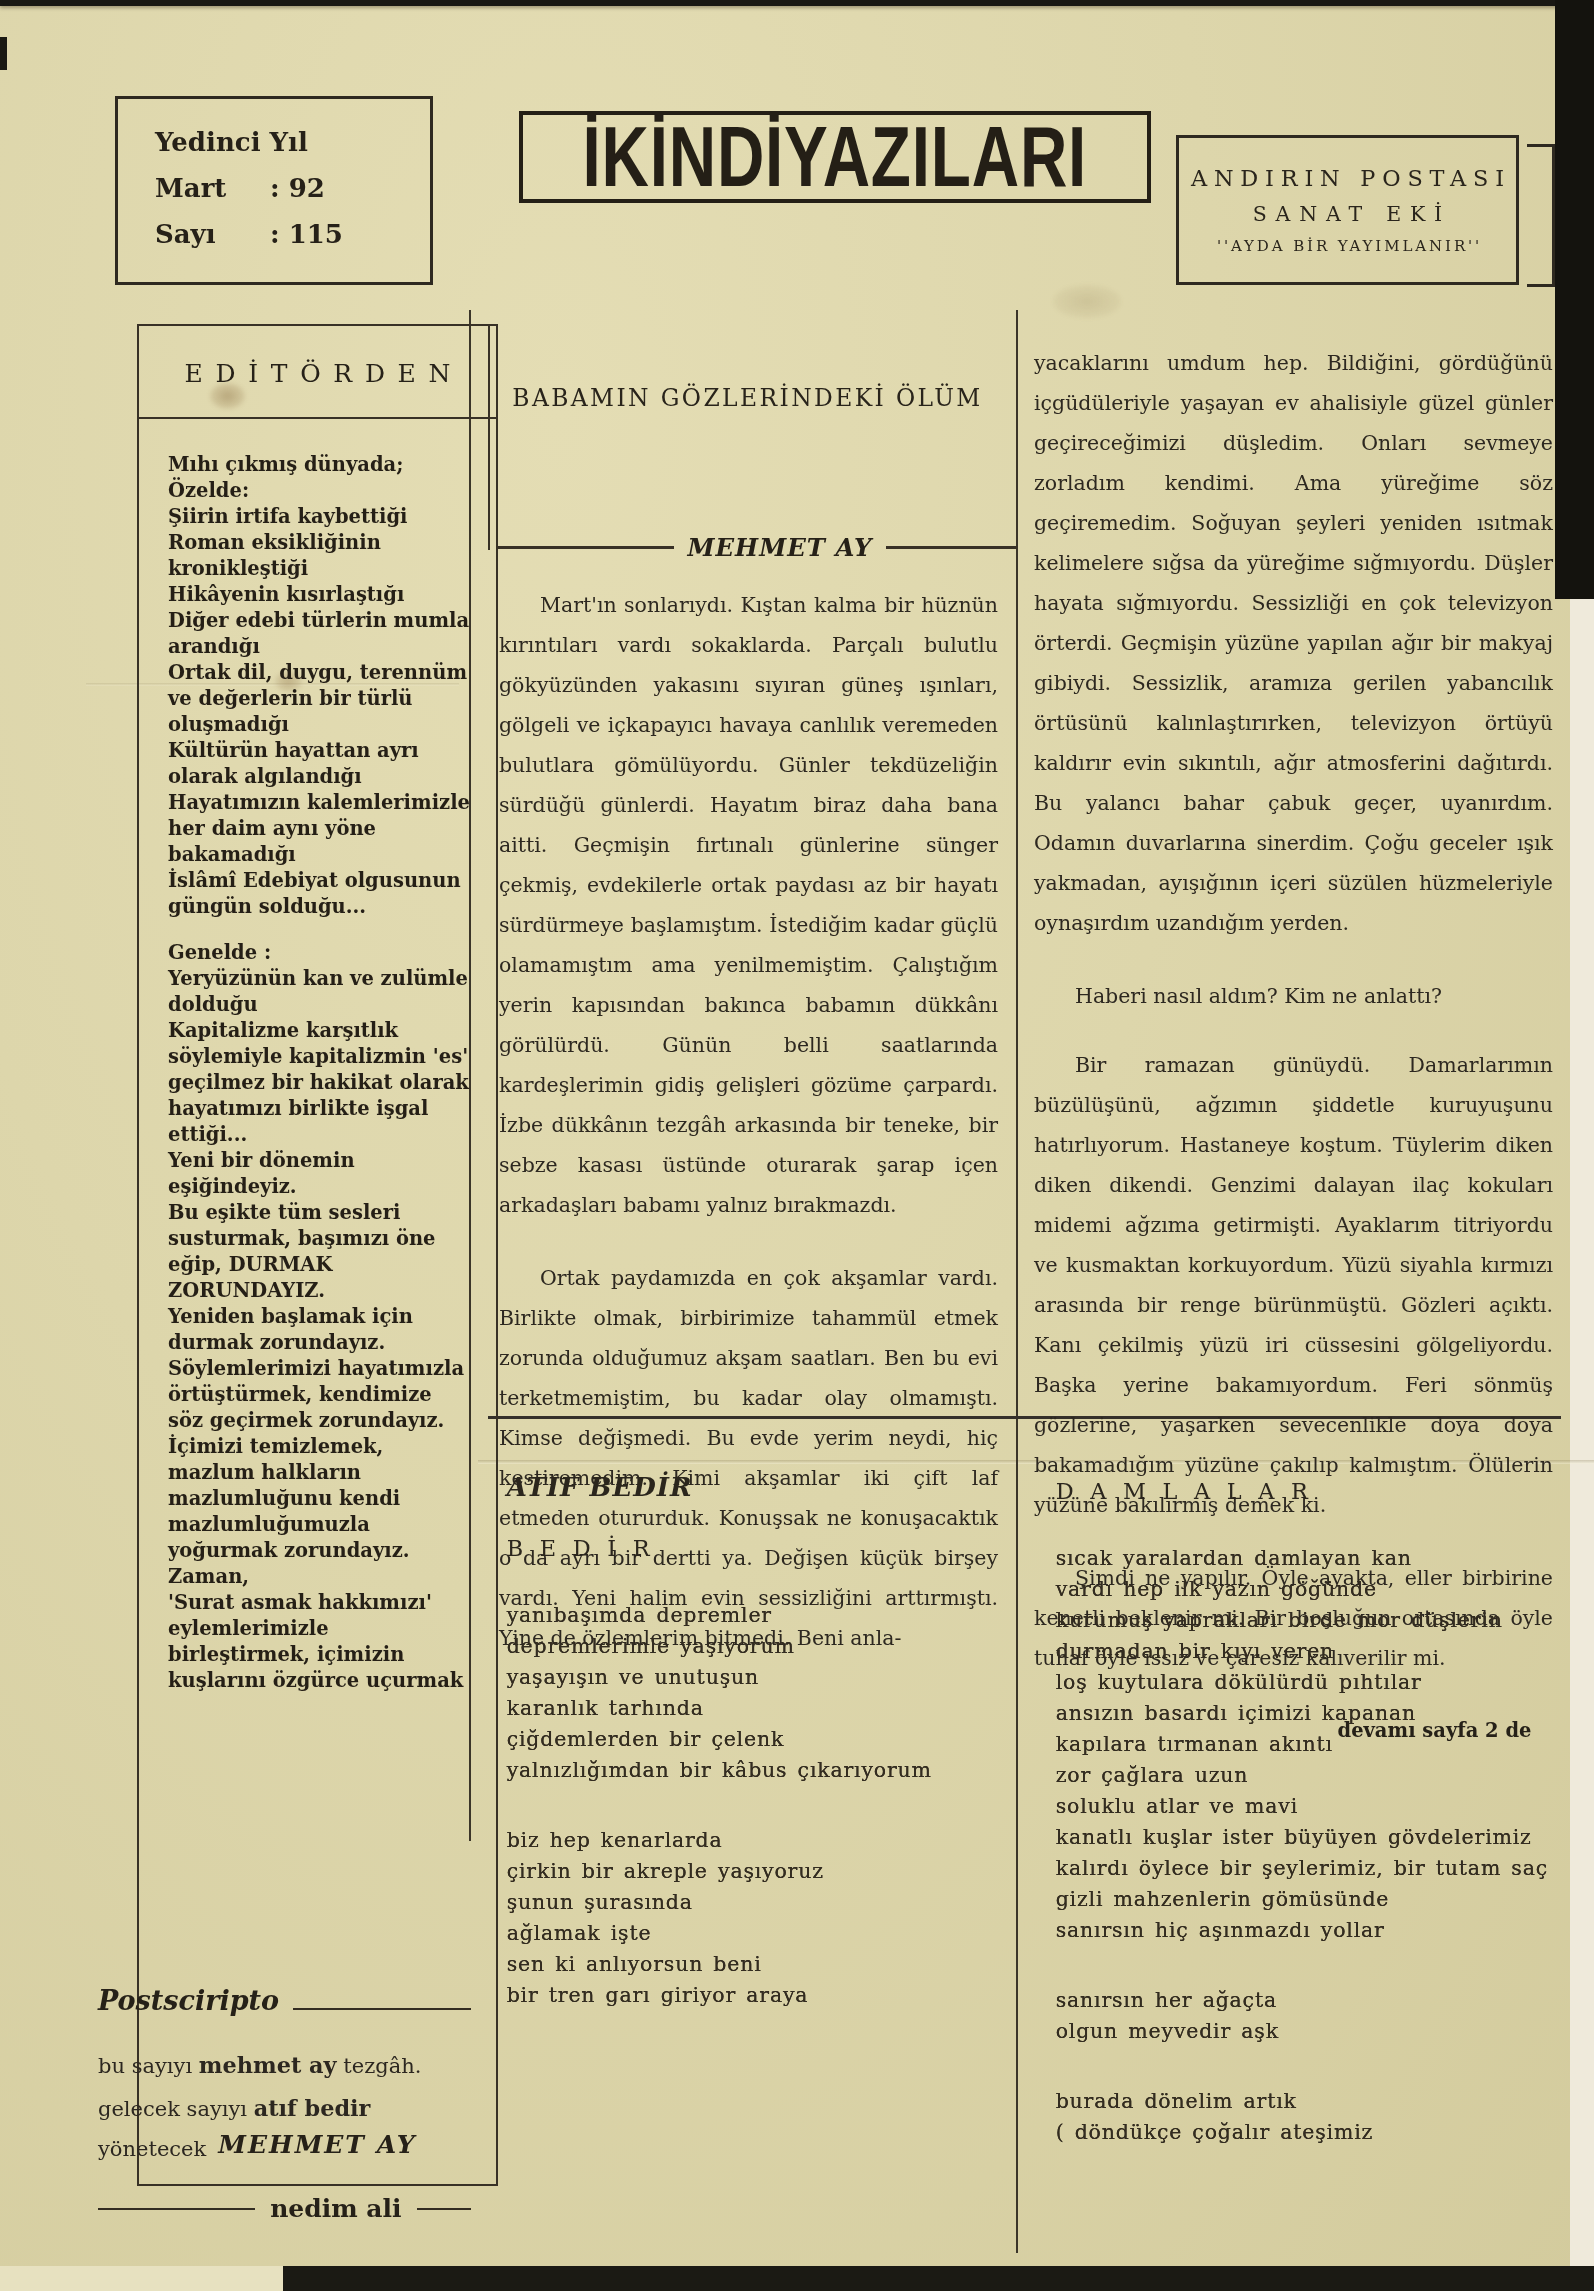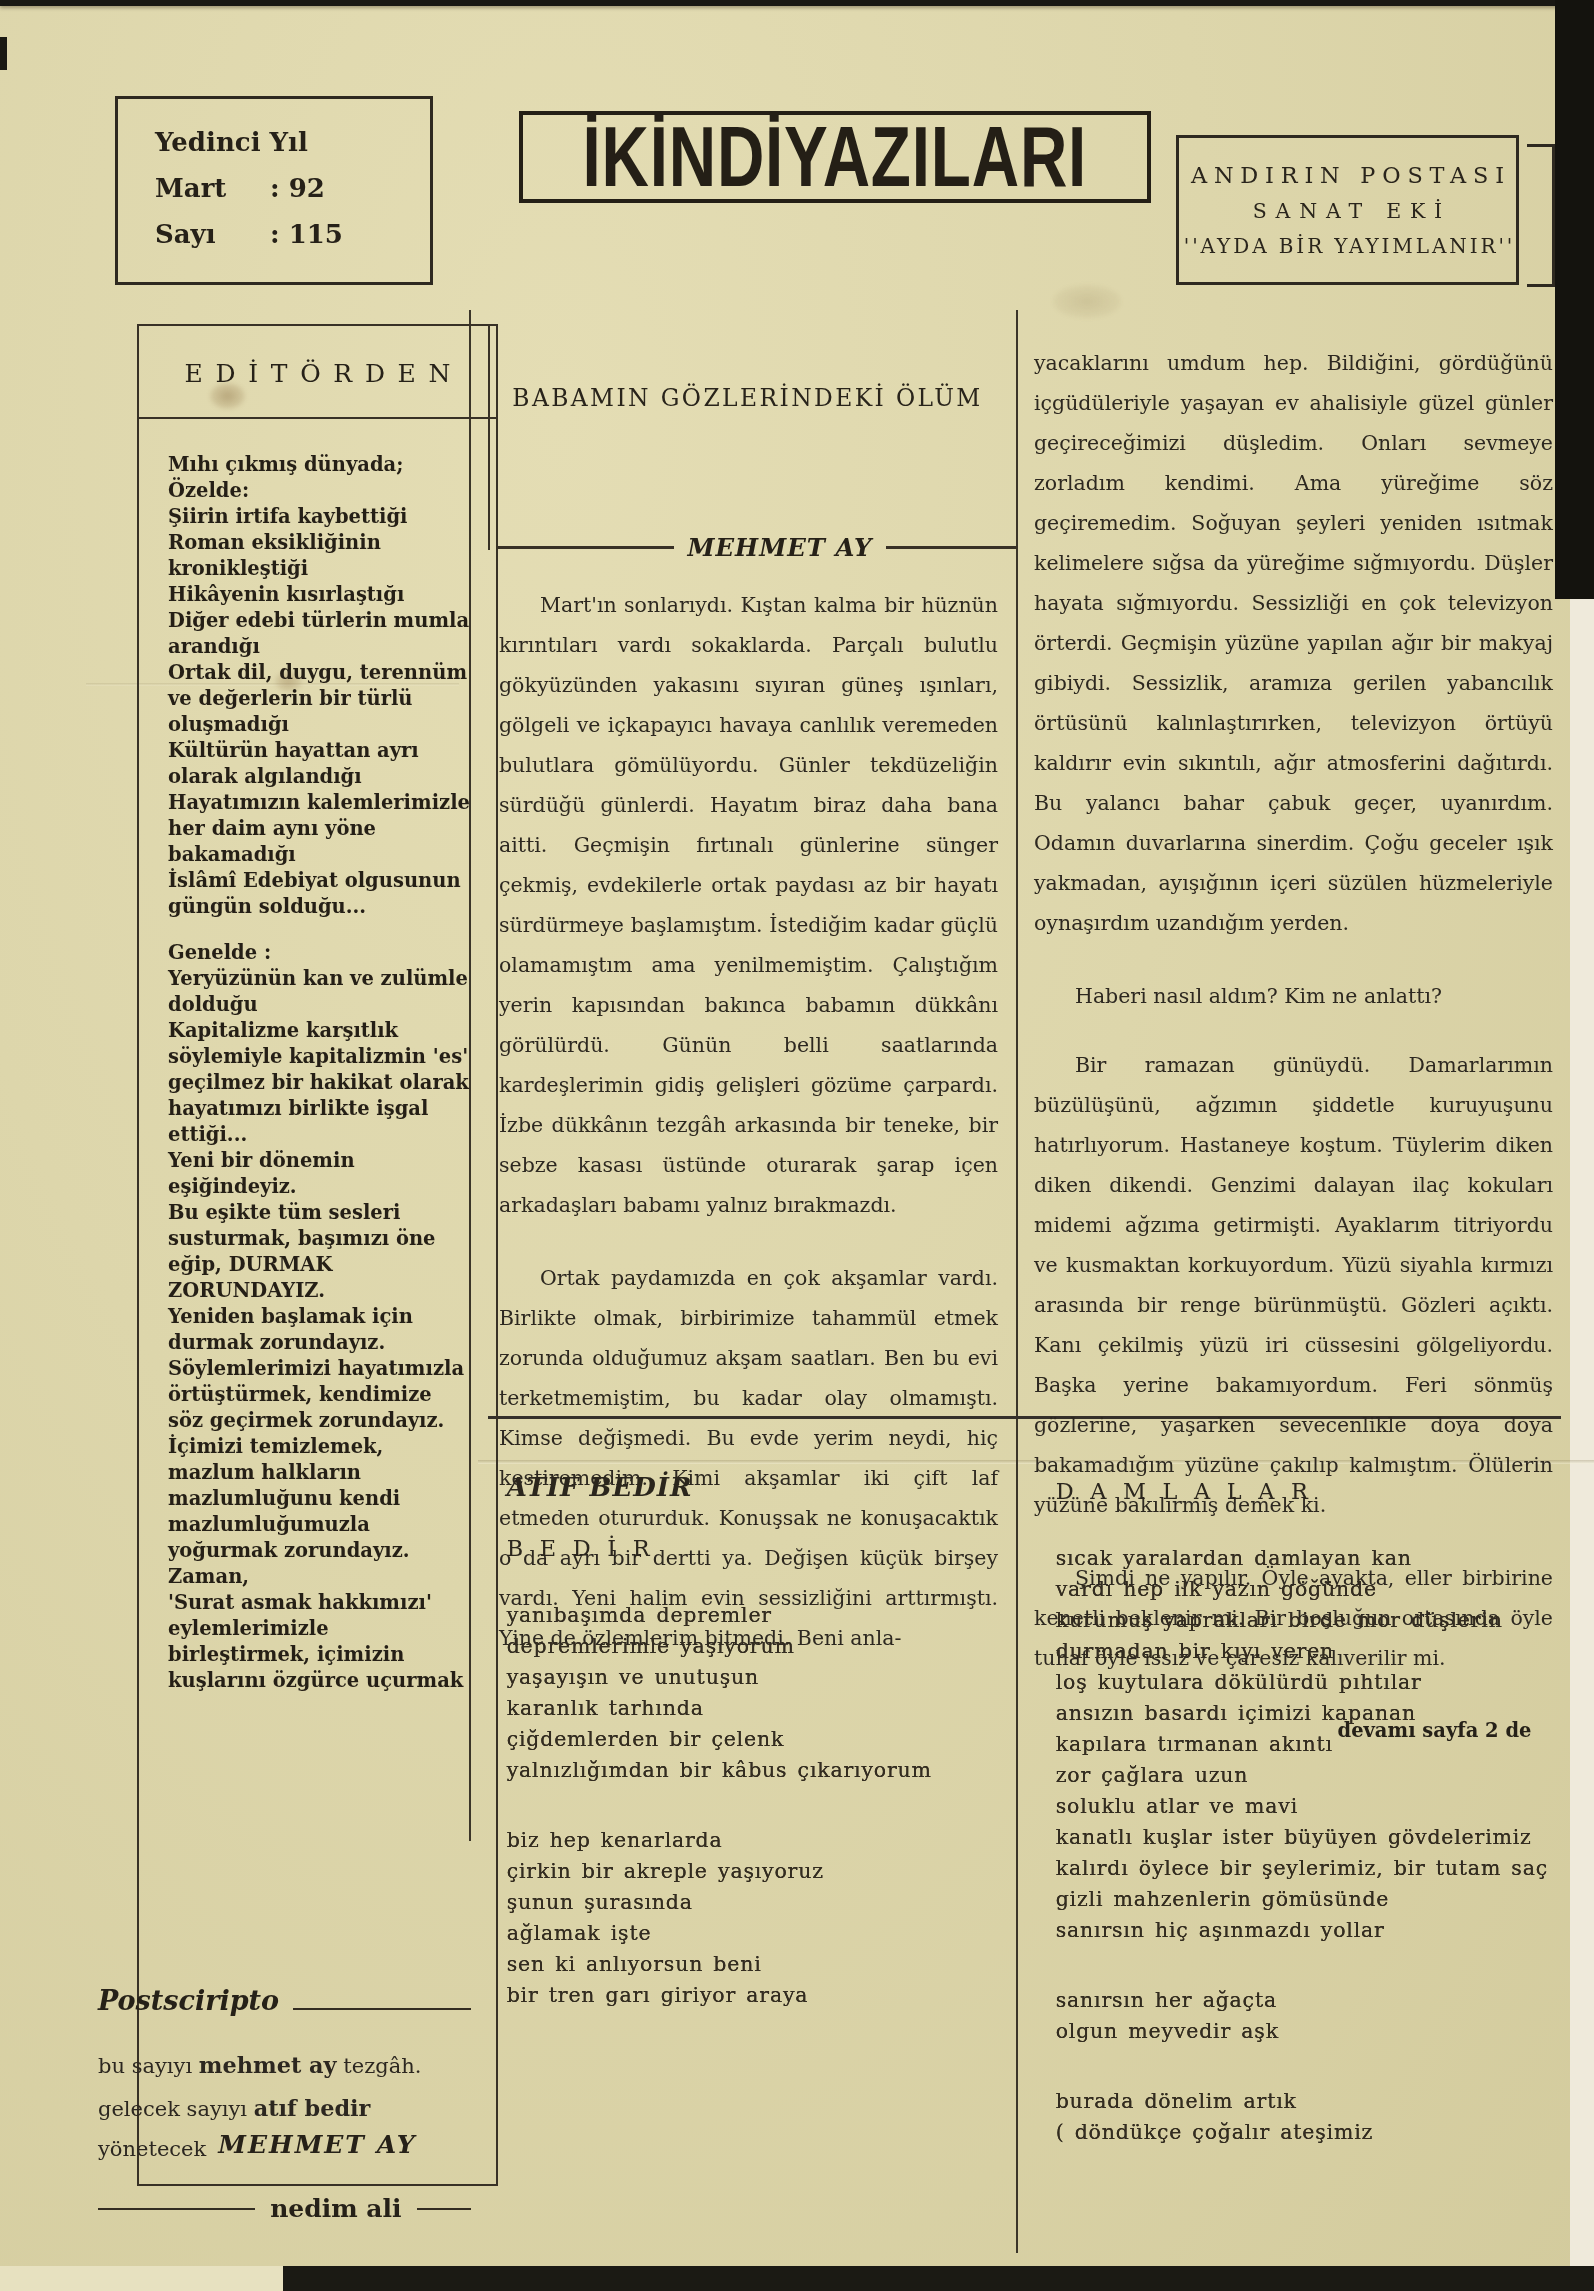--- a/index.html
+++ b/index.html
@@ -25,21 +25,21 @@
 
   
   .issue-box{position:absolute;left:115px;top:96px;width:318px;height:189px;border:3.9px solid #2e2920;padding:19.5px 0 0 37px;box-sizing:border-box;}
   .issue-row{display:flex;font-weight:bold;font-size:26px;line-height:46px;color:#262118;}
   .issue-row .lbl{width:115px;}
   .masthead-box{position:absolute;left:519px;top:111px;width:632px;height:92px;border:4.9px solid #241f16;box-sizing:border-box;display:flex;align-items:center;justify-content:center;}
   .masthead-title{font-family:"Liberation Sans", sans-serif;font-weight:bold;font-size:80px;letter-spacing:1px;color:#241f16;transform:scaleX(.82) scaleY(1.06);white-space:nowrap;}
   .pub-box{position:absolute;left:1176px;top:135px;width:343px;height:150px;border:3.9px solid #2e2920;box-sizing:border-box;display:flex;flex-direction:column;justify-content:center;gap:10.7px;text-align:center;color:#2a251c;}
   .pub-line1{font-size:22.4px;letter-spacing:6.8px;padding-left:6.8px;}
   .pub-line2{font-size:20.5px;letter-spacing:8.8px;padding-left:8.8px;}
-  .pub-line3{font-size:20px;letter-spacing:2.9px;padding-left:4px;}
+  .pub-line3{font-size:15px;letter-spacing:2.9px;padding-left:4px;}
   .pub-bracket{position:absolute;left:1527px;top:144px;width:25px;height:137px;border-right:3.9px solid #2e2920;border-top:3.9px solid #2e2920;border-bottom:3.9px solid #2e2920;}
 
   
   .vdiv{position:absolute;width:2px;background:#3b3529;}
   .vdiv1{left:469px;top:310px;height:1531px;}
   .vdiv2{left:1016px;top:310px;height:1943px;}
   .hrule-main{position:absolute;left:488px;top:1416px;width:1073px;height:2.9px;background:#35302a;}
 
   
   .editorial-box{position:absolute;left:113px;top:324px;width:361px;height:1862px;border:2.9px solid #383126;box-sizing:border-box;margin-left:24px;}

